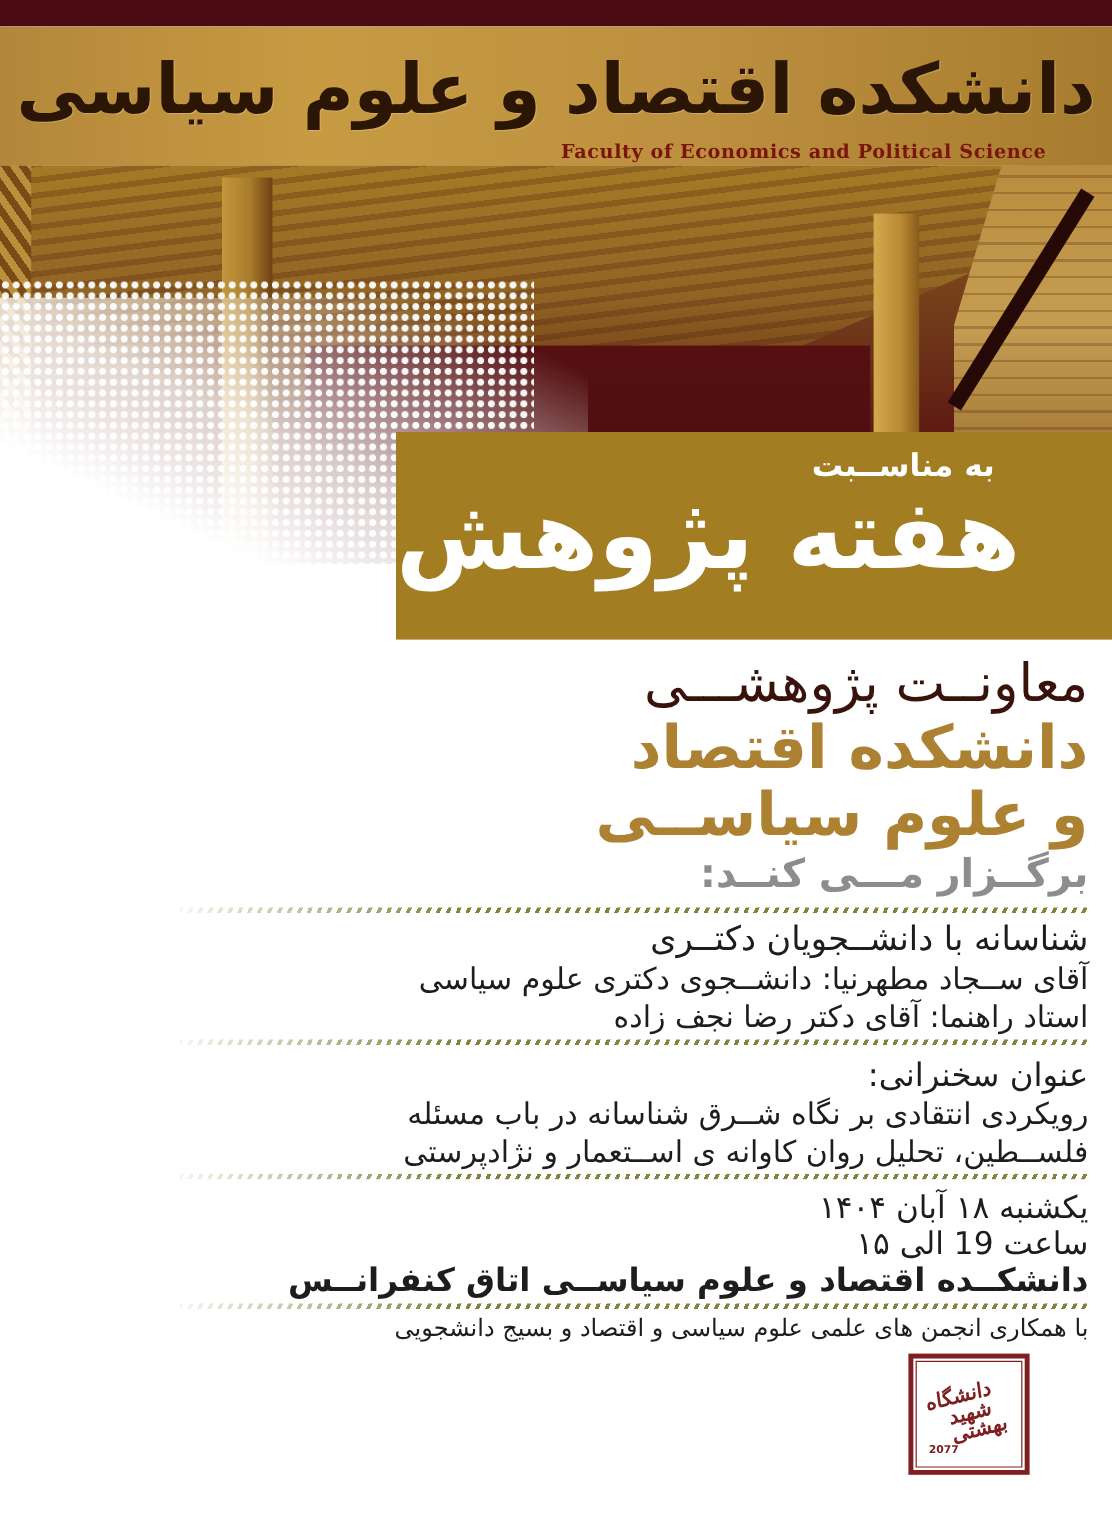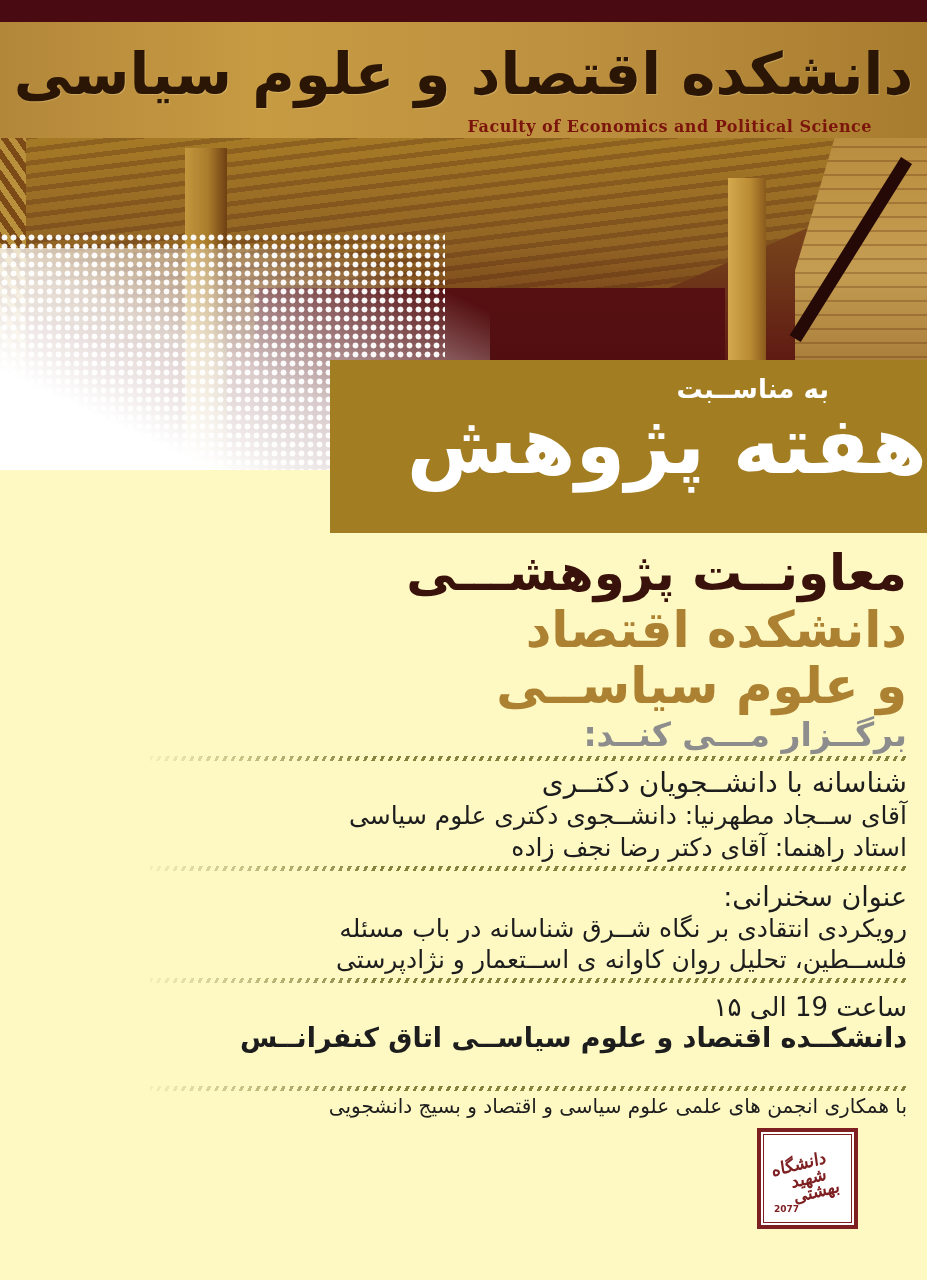--- a/index.html
+++ b/index.html
@@ -1,19 +1,19 @@
 <!DOCTYPE html>
 <html lang="fa"><head>
 <meta charset="utf-8">
 <style>
   * { box-sizing: border-box; }
   body { margin:0; background:#e8e8e8; font-family:"DejaVu Sans", sans-serif; }
   .poster {
     position:relative; width:927px; height:1280px; margin:0 auto;
-    background:#fef9c3; overflow:hidden;
+    background:#ffffff; overflow:hidden;
   }
   
   .topbar { position:absolute; left:0; top:0; width:100%; height:22px; background:#4a0a12; }
 
   
   .photo { position:absolute; left:0; top:22px; width:927px; height:448px; overflow:hidden; }
   .signboard {
     position:relative; width:100%; height:116px;
     background:linear-gradient(90deg,#b3873a 0%,#c79b42 28%,#bd9040 62%,#a87c2e 100%);
   }
@@ -65,26 +65,26 @@
   .whitefade {
     position:absolute; left:0; top:110px; width:490px; height:222px;
     background:linear-gradient(205deg, rgba(255,255,255,0) 14%, rgba(255,255,255,0.78) 52%, #ffffff 78%);
   }
 
   
   .banner { position:absolute; left:330px; top:360px; width:597px; height:173px;
     background:#a27d22; z-index:5; direction:rtl; }
   .occasion { margin:14px 98px 0 0; text-align:right; color:#ffffff;
     font-size:26px; font-weight:bold; letter-spacing:1px;padding-left:24px; }
-  .banner-title { margin-top:1px; text-align:right; color:#ffffff;
+  .banner-title { margin-top:1px; text-align:left; color:#ffffff;
     font-size:80px; font-weight:bold; line-height:1.02; letter-spacing:-2px; }
 
   
   .org { position:absolute; right:20px; top:544px; text-align:right; direction:rtl; z-index:6; }
-  .org-1 { font-size:50px; font-weight:bold; color:#3a120c; line-height:1.16; }
+  .org-1 { font-size:44px; font-weight:normal; color:#3a120c; line-height:1.16; }
   .org-2, .org-3 { font-size:50px; font-weight:bold; color:#ad8132; line-height:1.12; }
   .org-action { font-size:33px; font-weight:bold; color:#8d8d8d; line-height:1.28; }
 
   
   .sep { position:absolute; left:150px; right:20px; height:5px;
     background:repeating-linear-gradient(115deg,#83833e 0 3px, rgba(0,0,0,0) 3px 7.5px);
     -webkit-mask-image:linear-gradient(to left,#000 70%, rgba(0,0,0,0.08) 100%);
             mask-image:linear-gradient(to left,#000 70%, rgba(0,0,0,0.08) 100%); }
   .sep1 { top:756px; } .sep2 { top:866px; } .sep3 { top:978px; } .sep4 { top:1086px; }
 
@@ -167,20 +167,21 @@
 
   <div class="block block2">
     <div class="b-title">عنوان سخنرانی:</div>
     <div class="b-line">رویکردی انتقادی بر نگاه شــرق شناسانه در باب مسئله</div>
     <div class="b-line">فلســطین، تحلیل روان کاوانه ی اســتعمار و نژادپرستی</div>
   </div>
 
   <div class="sep sep3"></div>
 
   <div class="block block3">
+    <div class="b-line">یکشنبه ۱۸ آبان ۱۴۰۴</div>
     <div class="b-line">ساعت 19 الی ۱۵</div>
     <div class="b-loc">دانشکــده اقتصاد و علوم سیاســی اتاق کنفرانــس</div>
   </div>
 
   <div class="sep sep4"></div>
 
   <div class="credit">با همکاری انجمن های علمی علوم سیاسی و اقتصاد و بسیج دانشجویی</div>
 
   <div class="logo">
     <div class="logo-cal">

